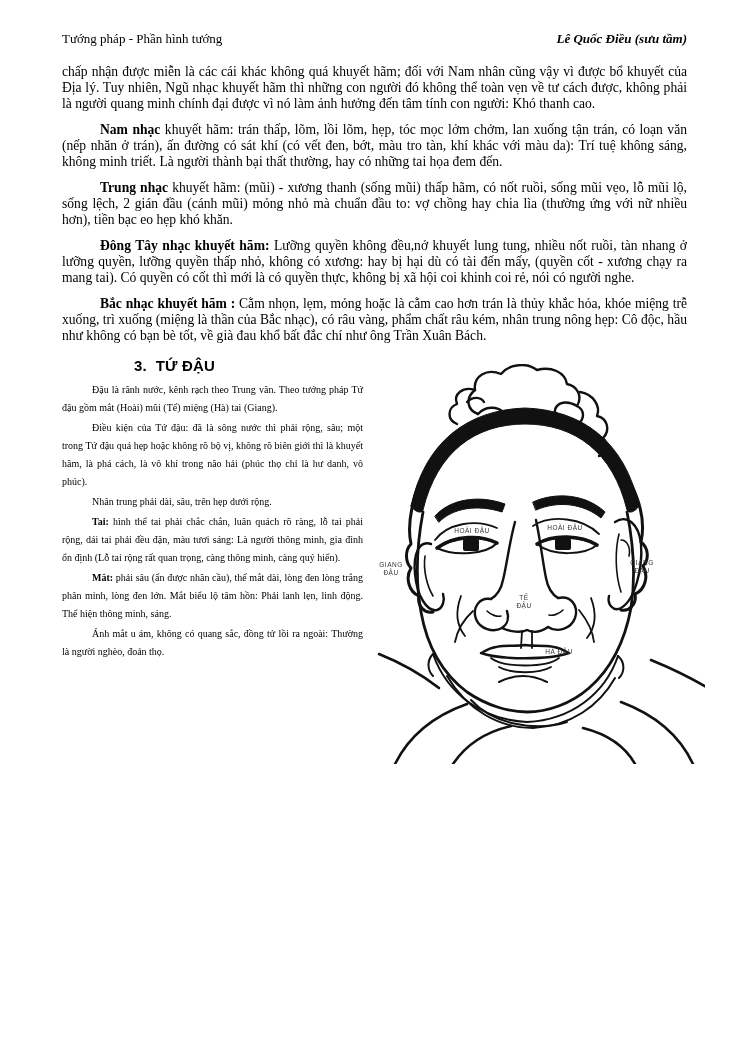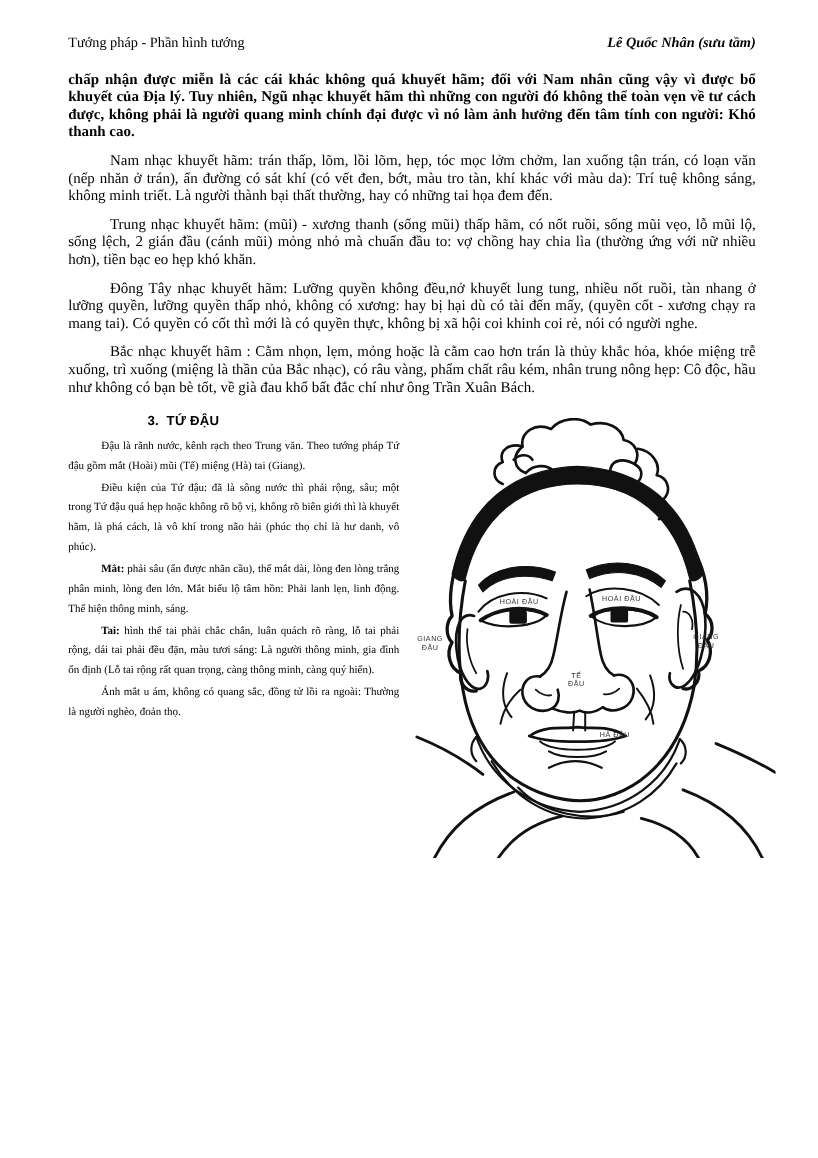--- a/index.html
+++ b/index.html
@@ -10,28 +10,28 @@
   .header{
     position:absolute;top:31px;left:62px;width:625px;
     display:flex;justify-content:space-between;font-size:13px;
   }
   .header .hr-right{font-weight:bold;font-style:italic;}
   .content{
     position:absolute;top:64px;left:62px;width:625px;
     font-size:13.6px;line-height:16px;text-align:justify;
   }
   p.body-p{margin:0 0 10px 0;text-indent:38px;}
-  p.body-p.no-indent{text-indent:0;font-weight:bold;}
-  p.body-p b{font-weight:normal;}
+  p.body-p.no-indent{text-indent:0;}
+  p.body-p b{font-weight:bold;}
   .figure{
     float:right;width:318px;height:400px;margin:10px 0 4px 6px;position:relative;
   }
   .figure svg{position:absolute;top:0;right:-18px;}
   h2.section-heading{
-    font-family:"Liberation Sans", sans-serif;font-size:12px;font-weight:bold;
+    font-family:"Liberation Sans", sans-serif;font-size:15px;font-weight:bold;
     margin:14px 0 7px 72px;text-align:left;letter-spacing:0.2px;
   }
   p.col-p{margin:0 0 2px 0;font-size:10px;line-height:18px;text-indent:30px;}
   p.clear-p{clear:both;padding-top:2px;}
   .footer{
     position:absolute;top:991px;left:62px;width:625px;height:20px;font-size:13px;
   }
   .footer .f-left{position:absolute;left:0;top:0;}
   .footer .f-page{position:absolute;left:252px;top:0;}
   .footer .f-right{position:absolute;right:0;top:0;}
@@ -40,21 +40,21 @@
     fill:#333;stroke:none;
   }
 </style>
 </head>
 <body>
 
 <div class="page">
 
   <div class="header">
     <span class="hr-left">Tướng pháp - Phần hình tướng</span>
-    <span class="hr-right">Lê Quốc Nhân (sưu tầm)</span>
+    <span class="hr-right">Lê Quốc Điều (sưu tầm)</span>
   </div>
 
   <div class="content">
 
     <p class="body-p no-indent"><b></b><span>chấp nhận được miễn là các cái khác không quá khuyết hãm; đối với Nam nhân cũng vậy vì được bổ khuyết của Địa lý. Tuy nhiên, Ngũ nhạc khuyết hãm thì những con người đó không thể toàn vẹn về tư cách được, không phải là người quang minh chính đại được vì nó làm ảnh hưởng đến tâm tính con người: Khó thanh cao.</span></p>
 
     <p class="body-p"><b>Nam nhạc</b><span> khuyết hãm: trán thấp, lõm, lồi lõm, hẹp, tóc mọc lởm chởm, lan xuống tận trán, có loạn văn (nếp nhăn ở trán), ấn đường có sát khí (có vết đen, bớt, màu tro tàn, khí khác với màu da): Trí tuệ không sáng, không minh triết. Là người thành bại thất thường, hay có những tai họa đem đến.</span></p>
 
     <p class="body-p"><b>Trung nhạc</b><span> khuyết hãm: (mũi) - xương thanh (sống mũi) thấp hãm, có nốt ruồi, sống mũi vẹo, lỗ mũi lộ, sống lệch, 2 gián đầu (cánh mũi) mỏng nhỏ mà chuẩn đầu to: vợ chồng hay chia lìa (thường ứng với nữ nhiều hơn), tiền bạc eo hẹp khó khăn.</span></p>
 
@@ -169,24 +169,25 @@
         <text class="face-label" x="184" y="290" text-anchor="middle">HÀ ĐẬU</text>
       </svg>
     </div>
 
     <h2 class="section-heading">3.&nbsp; TỨ ĐẬU</h2>
 
     <p class="col-p"><b></b><span>Đậu là rãnh nước, kênh rạch theo Trung văn. Theo tướng pháp Tứ đậu gồm mắt (Hoài) mũi (Tế) miệng (Hà) tai (Giang).</span></p>
 
     <p class="col-p"><b></b><span>Điều kiện của Tứ đậu: đã là sông nước thì phải rộng, sâu; một trong Tứ đậu quá hẹp hoặc không rõ bộ vị, không rõ biên giới thì là khuyết hãm, là phá cách, là vô khí trong não hải (phúc thọ chỉ là hư danh, vô phúc).</span></p>
 
+    <p class="col-p"><b></b><span>Nhân trung phải dài, sâu, trên hẹp dưới rộng.</span></p>
+
+    <p class="col-p"><b>Tai:</b><span> hình thể tai phải chắc chắn, luân quách rõ ràng, lỗ tai phải rộng, dái tai phải đều đặn, màu tươi sáng: Là người thông minh, gia đình ổn định (Lỗ tai rộng rất quan trọng, càng thông minh, càng quý hiển).</span></p>
 
     <p class="col-p"><b>Mắt:</b><span> phải sâu (ẩn được nhãn cầu), thế mắt dài, lòng đen lòng trắng phân minh, lòng đen lớn. Mắt biểu lộ tâm hồn: Phải lanh lẹn, linh động. Thể hiện thông minh, sáng.</span></p>
-
-    <p class="col-p"><b>Tai:</b><span> hình thể tai phải chắc chắn, luân quách rõ ràng, lỗ tai phải rộng, dái tai phải đều đặn, màu tươi sáng: Là người thông minh, gia đình ổn định (Lỗ tai rộng rất quan trọng, càng thông minh, càng quý hiển).</span></p>
 
     <p class="col-p"><b></b><span>Ánh mắt u ám, không có quang sắc, đồng tử lồi ra ngoài: Thường là người nghèo, đoản thọ.</span></p>
 
 
 
   </div>
 
 
 </div>
 

